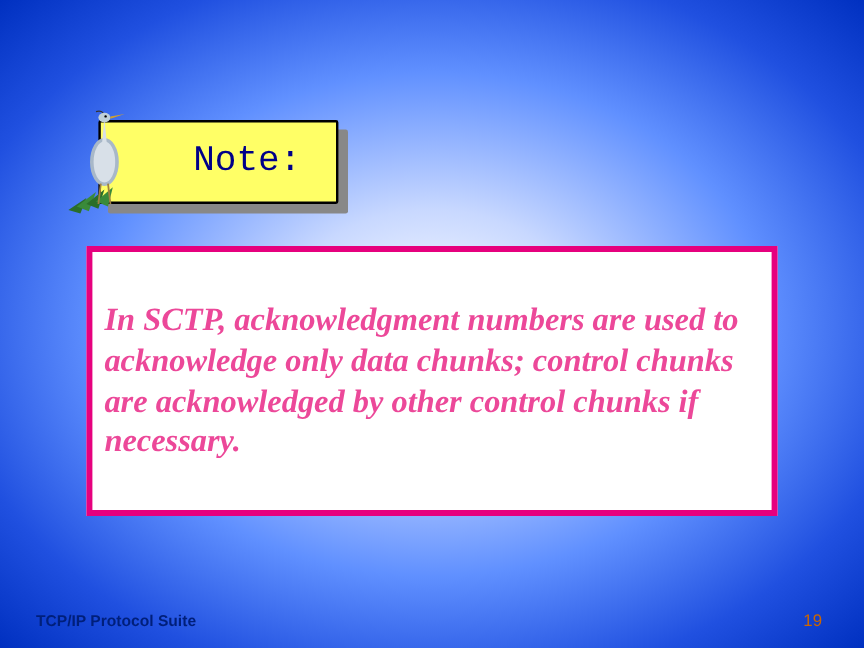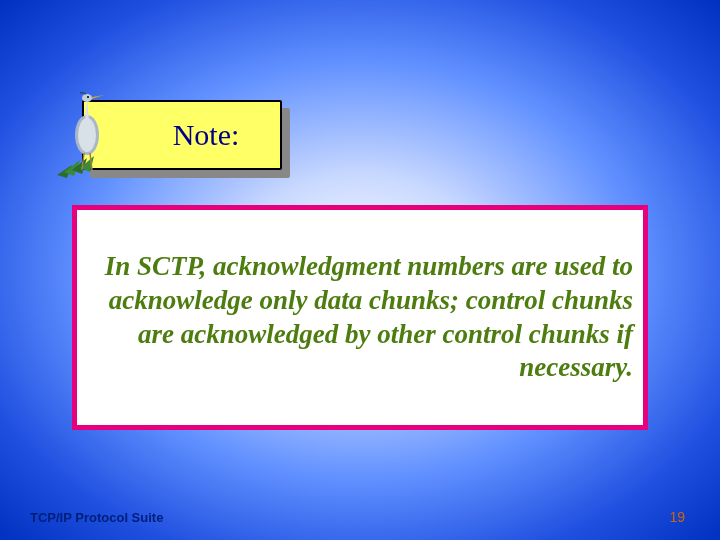--- a/index.html
+++ b/index.html
@@ -30,21 +30,21 @@
     border: 2px solid #000;
     border-radius: 2px;
     display: flex;
     align-items: center;
     justify-content: center;
     padding-left: 30px;
   }
   .note-label {
     font-size: 30px;
     color: #000088;
-    font-family: Liberation Serif, serif;
+    font-family: Liberation Mono, monospace;
     margin-left: 18px;
   }
   .heron {
     position: absolute;
     top: -10px;
     left: -30px;
     width: 70px;
     height: 95px;
   }
   .content-box {
@@ -57,23 +57,23 @@
     border: 5px solid #e6007e;
     display: flex;
     align-items: center;
     justify-content: center;
     padding: 8px 10px;
   }
   .content-text {
     font-size: 27px;
     font-style: italic;
     font-weight: bold;
-    text-align: right;
+    text-align: left;
     line-height: 1.25;
-    color: #4d7c0f;
+    color: #ec4899;
     font-family: Georgia, 'Times New Roman', serif;
   }
   .footer-left {
     position: absolute;
     bottom: 15px;
     left: 30px;
     font-family: Verdana, Arial, sans-serif;
     font-size: 13px;
     font-weight: bold;
     color: #001f7a;

